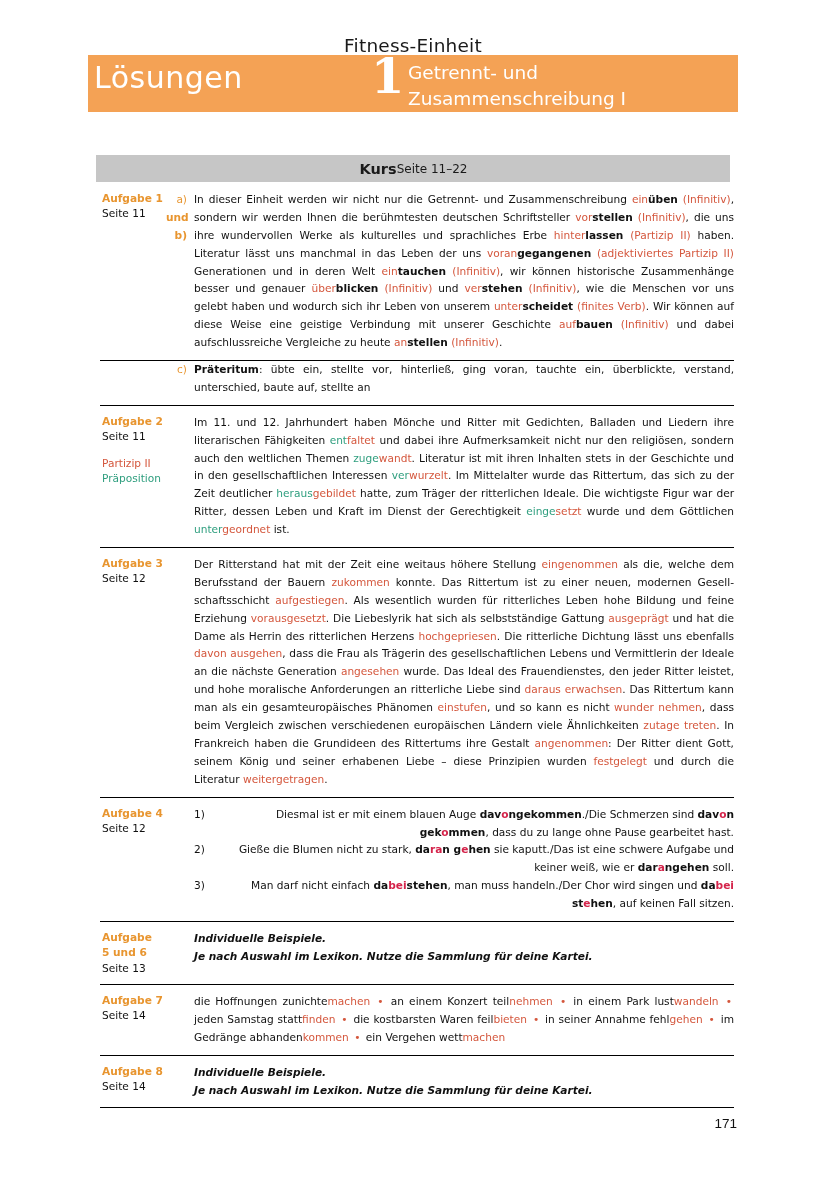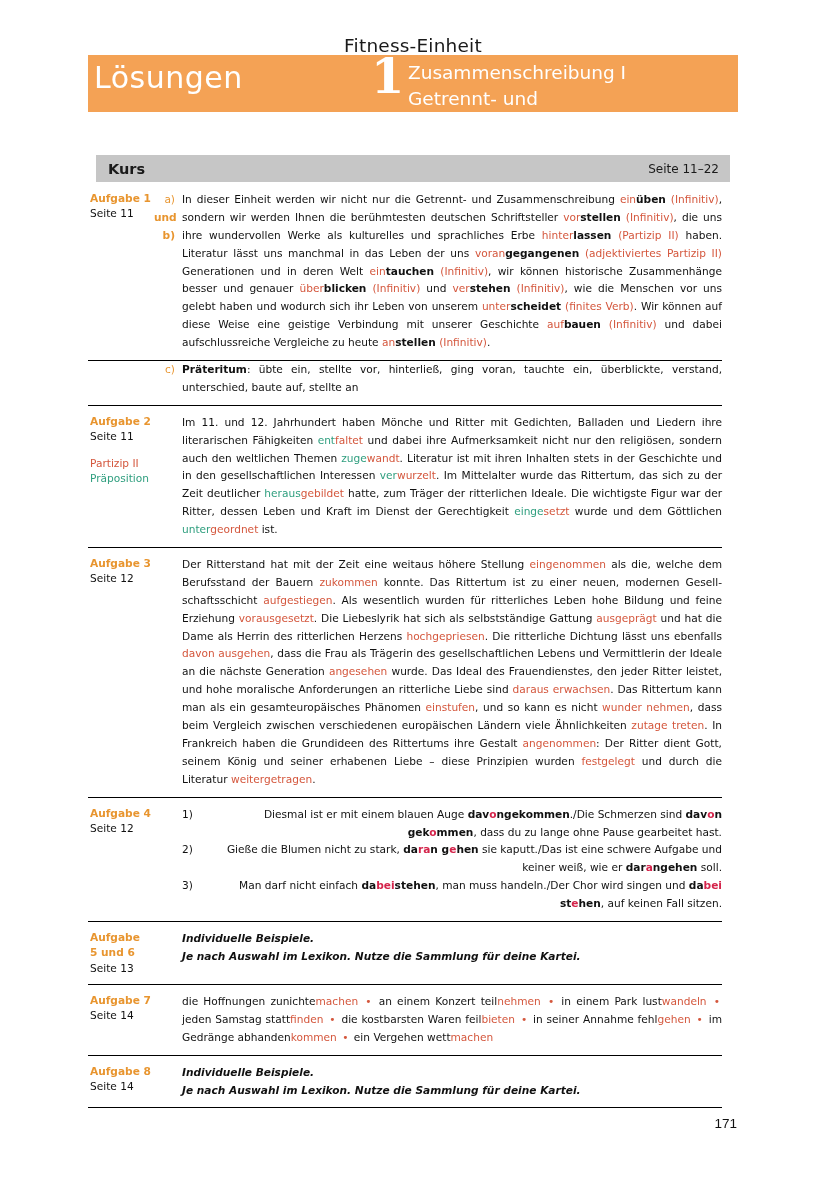--- a/index.html
+++ b/index.html
@@ -59,39 +59,39 @@
   }
 
   
   .kurs-bar {
     position: absolute;
     left: 96px; top: 155px;
     width: 634px; height: 27px;
     background: #c6c6c6;
     display: flex;
     align-items: center;
-    justify-content: space-between;
+    justify-content: center;
     padding: 0 11px 0 12px;
   }
   .kurs-bar .kurs-left {
     font-family: "DejaVu Sans", sans-serif;
     font-size: 14.5px;
     font-weight: 700;
     color: #1a1a1a;
   }
   .kurs-bar .kurs-right {
     font-family: "DejaVu Sans", sans-serif;
     font-size: 12px;
     color: #1a1a1a;
   }
 
   
   .content {
     position: absolute;
-    left: 88px; top: 182px;
+    left: 100px; top: 182px;
     width: 634px;
   }
 
   .task {
     display: flex;
     padding: 8px 0 8px 0;
     border-bottom: 1.6px solid #000;
   }
   .task.first { padding-top: 9px; }
   .task.last  { border-bottom: 1.6px solid #000; }
@@ -172,22 +172,22 @@
   }
 </style>
 </head>
 <body>
 
 <div class="fitness-label">Fitness-Einheit</div>
 <div class="banner-wrap"></div>
 <div class="loesungen">Lösungen</div>
 <div class="unit-number">1</div>
 <div class="unit-title">
+  <div>Getrennt- und</div>
   <div>Zusammenschreibung I</div>
-  <div>Getrennt- und</div>
 </div>
 
 <div class="kurs-bar">
   <span class="kurs-left">Kurs</span>
   <span class="kurs-right">Seite 11–22</span>
 </div>
 
 <div class="content">
 
   <div class="task first">

